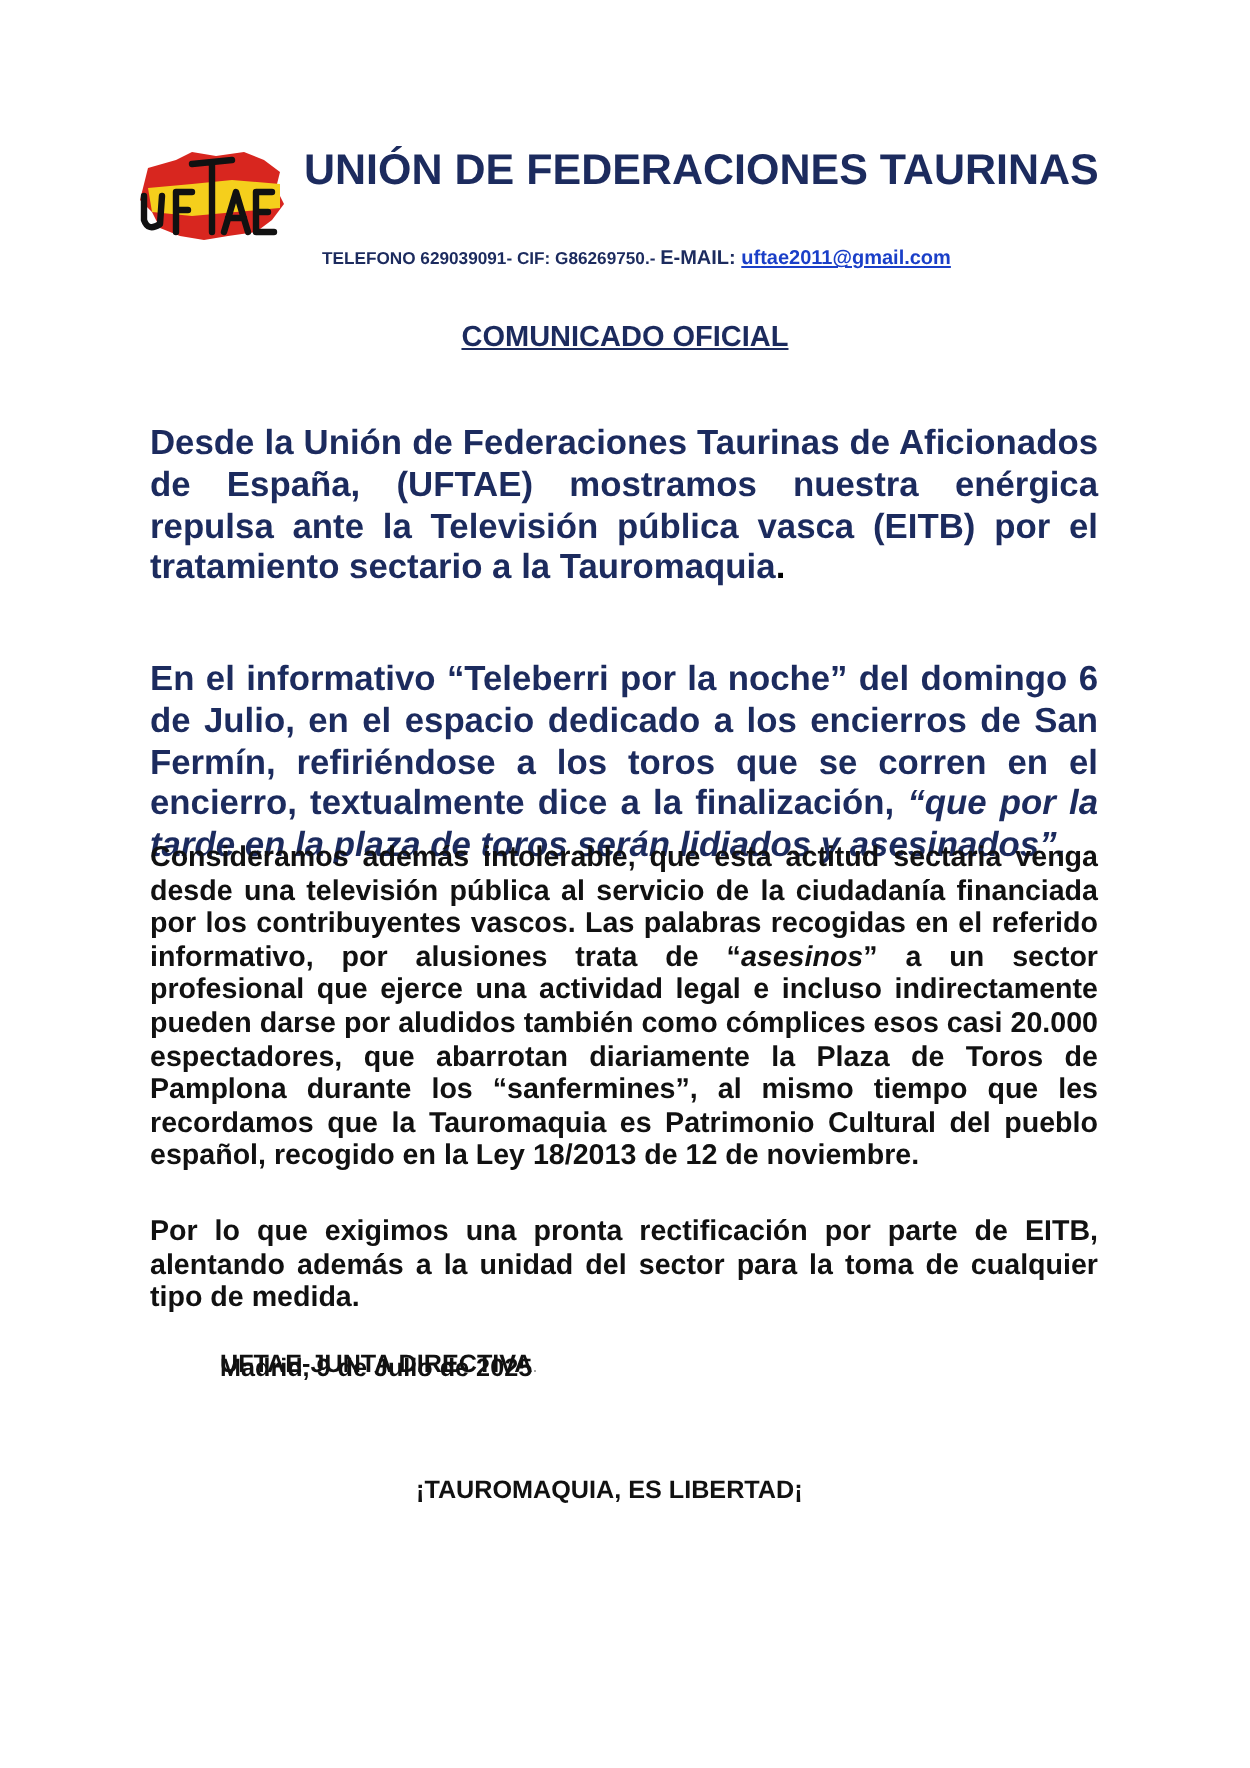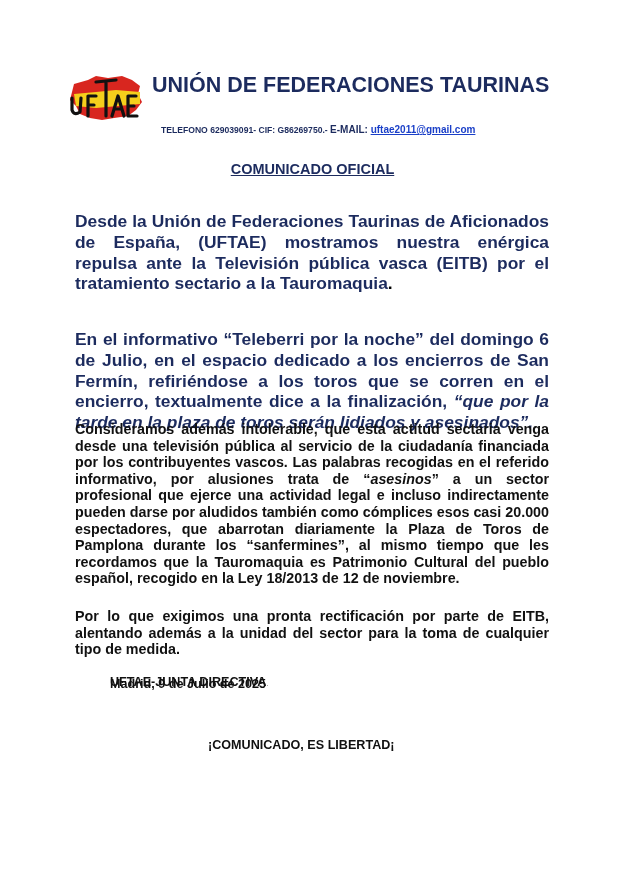--- a/index.html
+++ b/index.html
@@ -65,15 +65,15 @@
   <div class="para navy p1"><span>Desde la Unión de Federaciones Taurinas de Aficionados de España, (UFTAE) mostramos nuestra enérgica repulsa ante la Televisión pública vasca (EITB) por el tratamiento sectario a la Tauromaquia</span><span class="dot-black">.</span></div>
 
   <div class="para navy p2"><span>En el informativo “Teleberri por la noche” del domingo 6 de Julio, en el espacio dedicado a los encierros de San Fermín, refiriéndose a los toros que se corren en el encierro,  textualmente dice a la finalización, </span><span class="it">“que por la tarde en la plaza de toros serán lidiados y asesinados”.</span></div>
 
   <div class="para black p3"><span>Consideramos además intolerable, que esta actitud sectaria venga desde una televisión pública al servicio de la ciudadanía financiada por los contribuyentes vascos. Las palabras recogidas en el referido informativo, por alusiones trata de </span><span>“</span><span class="it">asesinos</span><span>” a un sector profesional que ejerce una actividad legal e incluso indirectamente pueden darse por aludidos también como cómplices esos casi 20.000 espectadores, que abarrotan diariamente la Plaza de Toros de Pamplona durante los “sanfermines”, al mismo tiempo que les recordamos que la Tauromaquia es Patrimonio Cultural del pueblo español, recogido en la Ley 18/2013 de 12 de noviembre.</span></div>
 
   <div class="para black p4"><span>Por lo que exigimos una pronta rectificación por parte de EITB, alentando además a la unidad del sector para la toma de cualquier tipo de medida.</span></div>
 
   <div class="line date">Madrid, 9 de Julio de 2025</div>
   <div class="line sign"><span>UFTAE-JUNTA DIRECTIVA</span><span class="dot">.</span></div>
-  <div class="slogan">¡COMUNICADO, ES LIBERTAD¡</div>
+  <div class="slogan">¡TAUROMAQUIA, ES LIBERTAD¡</div>
 
 </div>
 
 </body></html>

